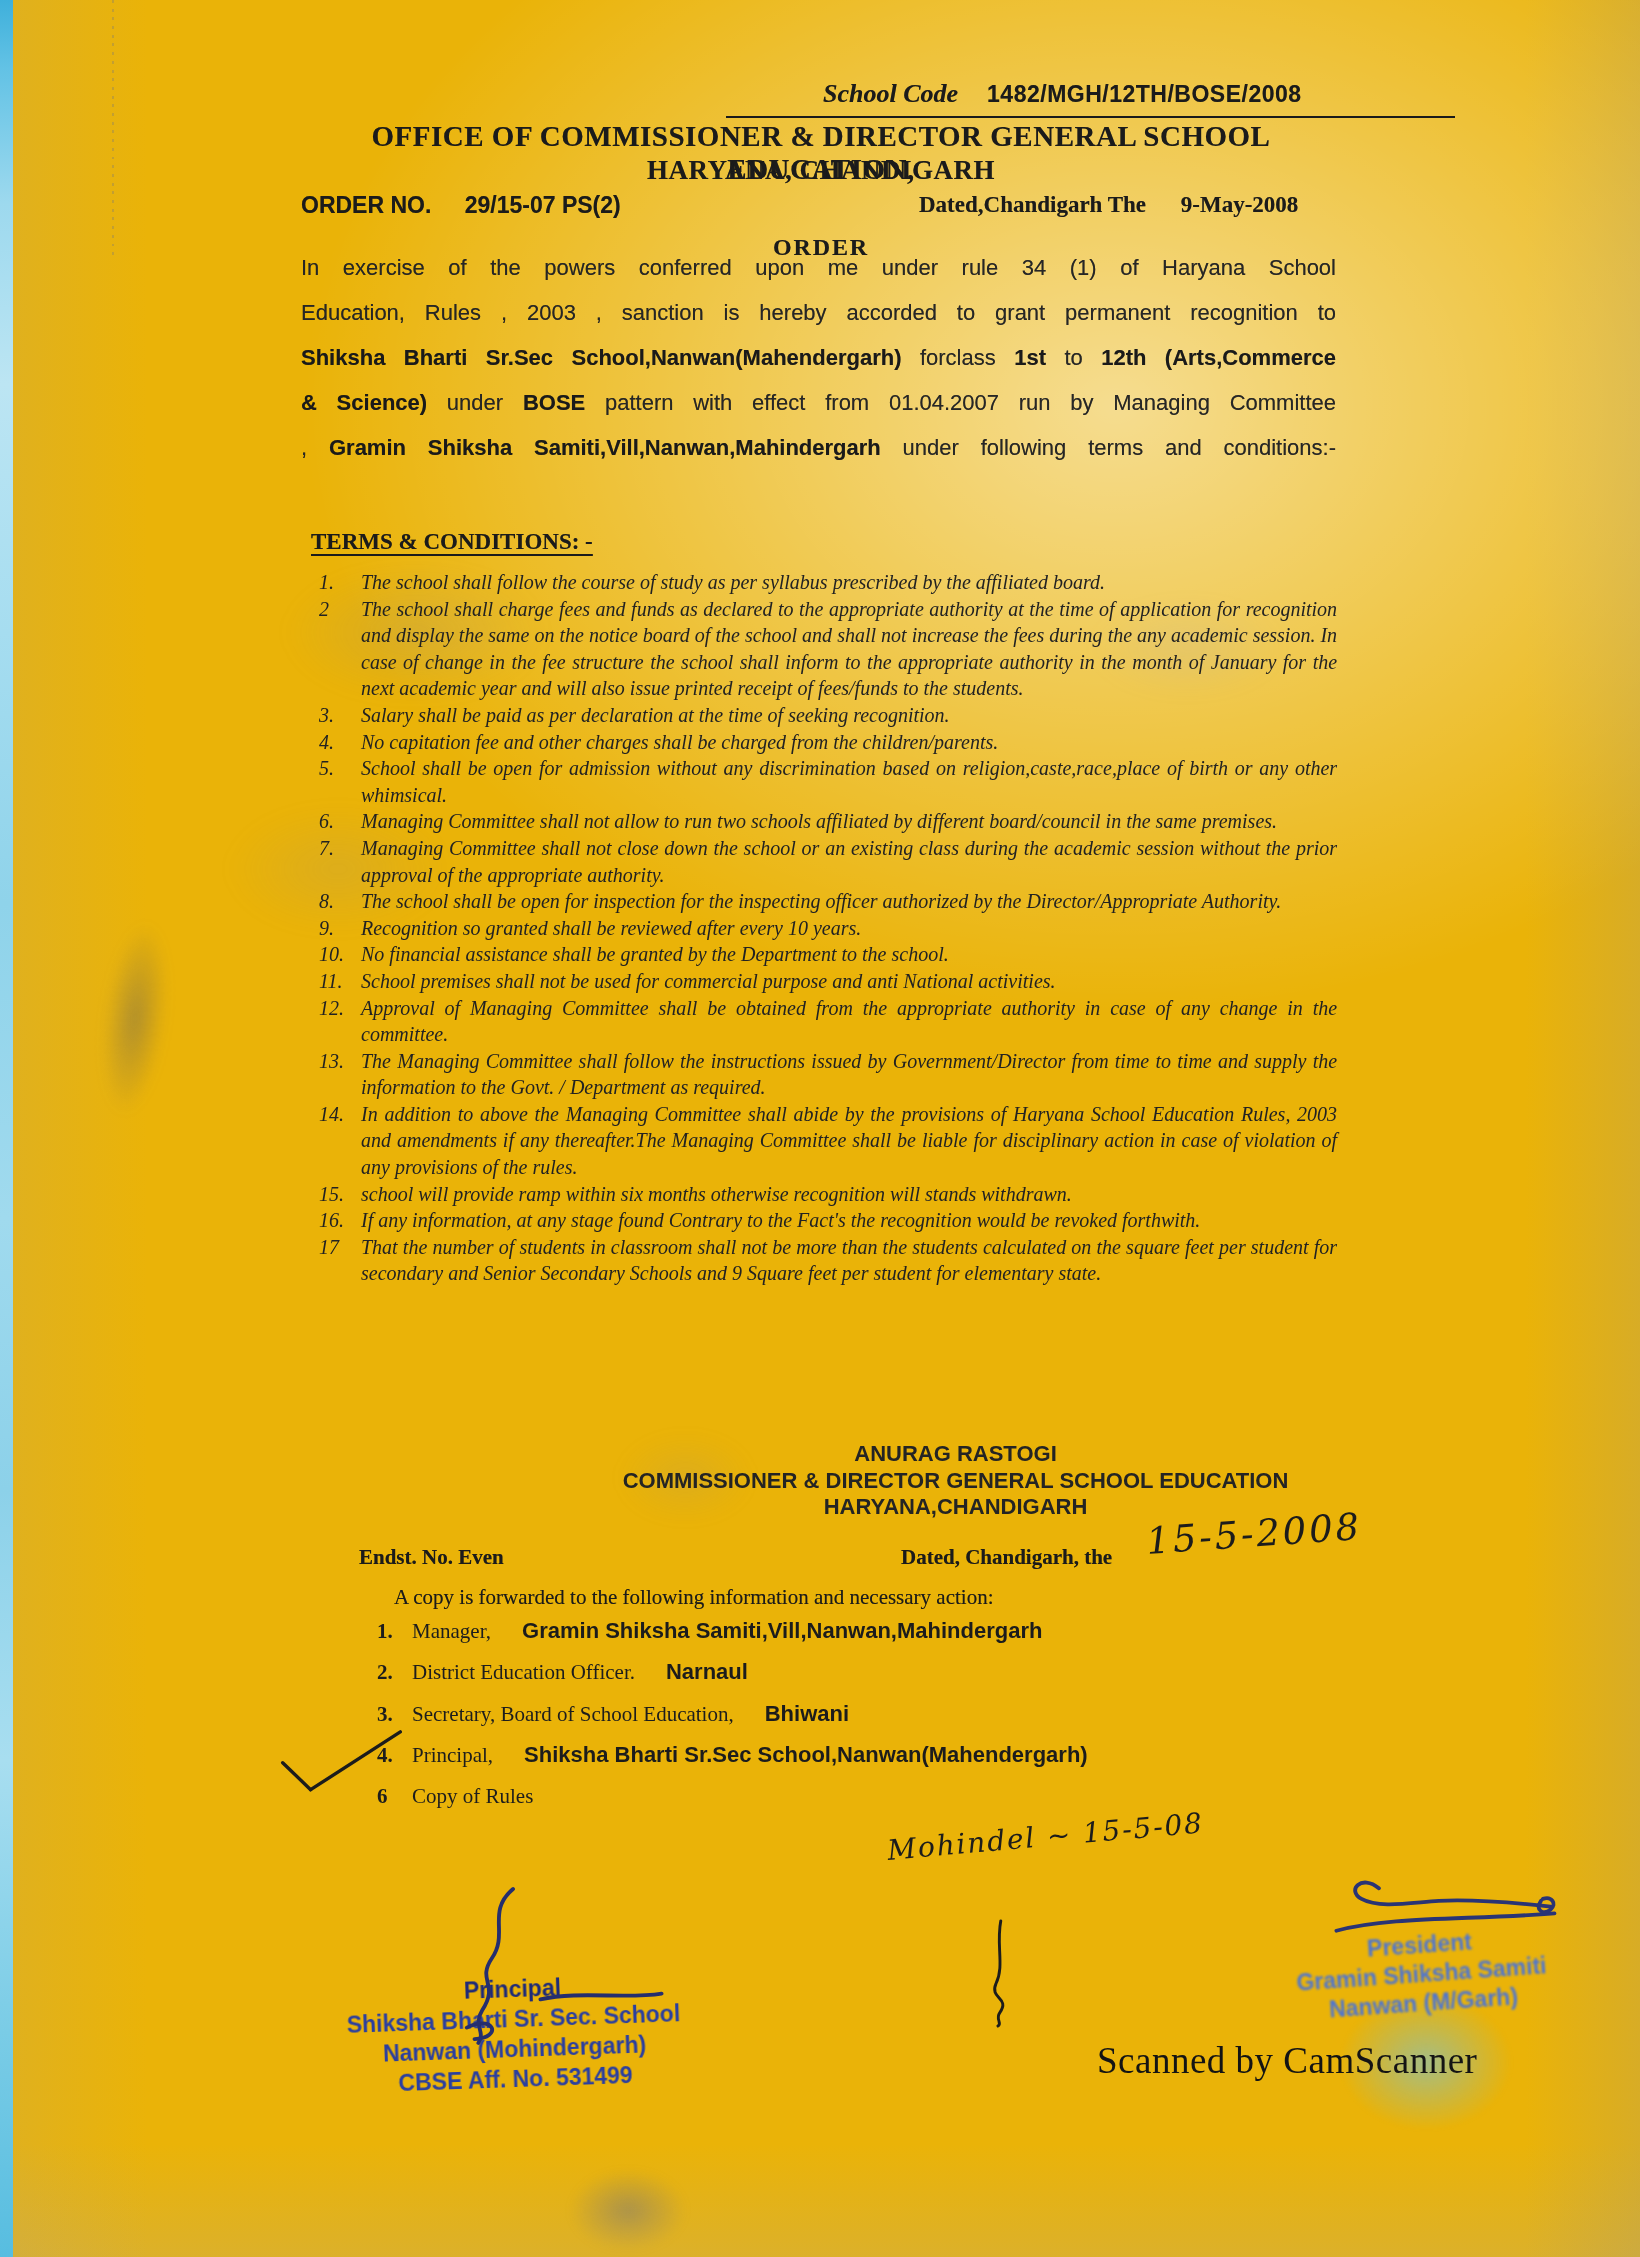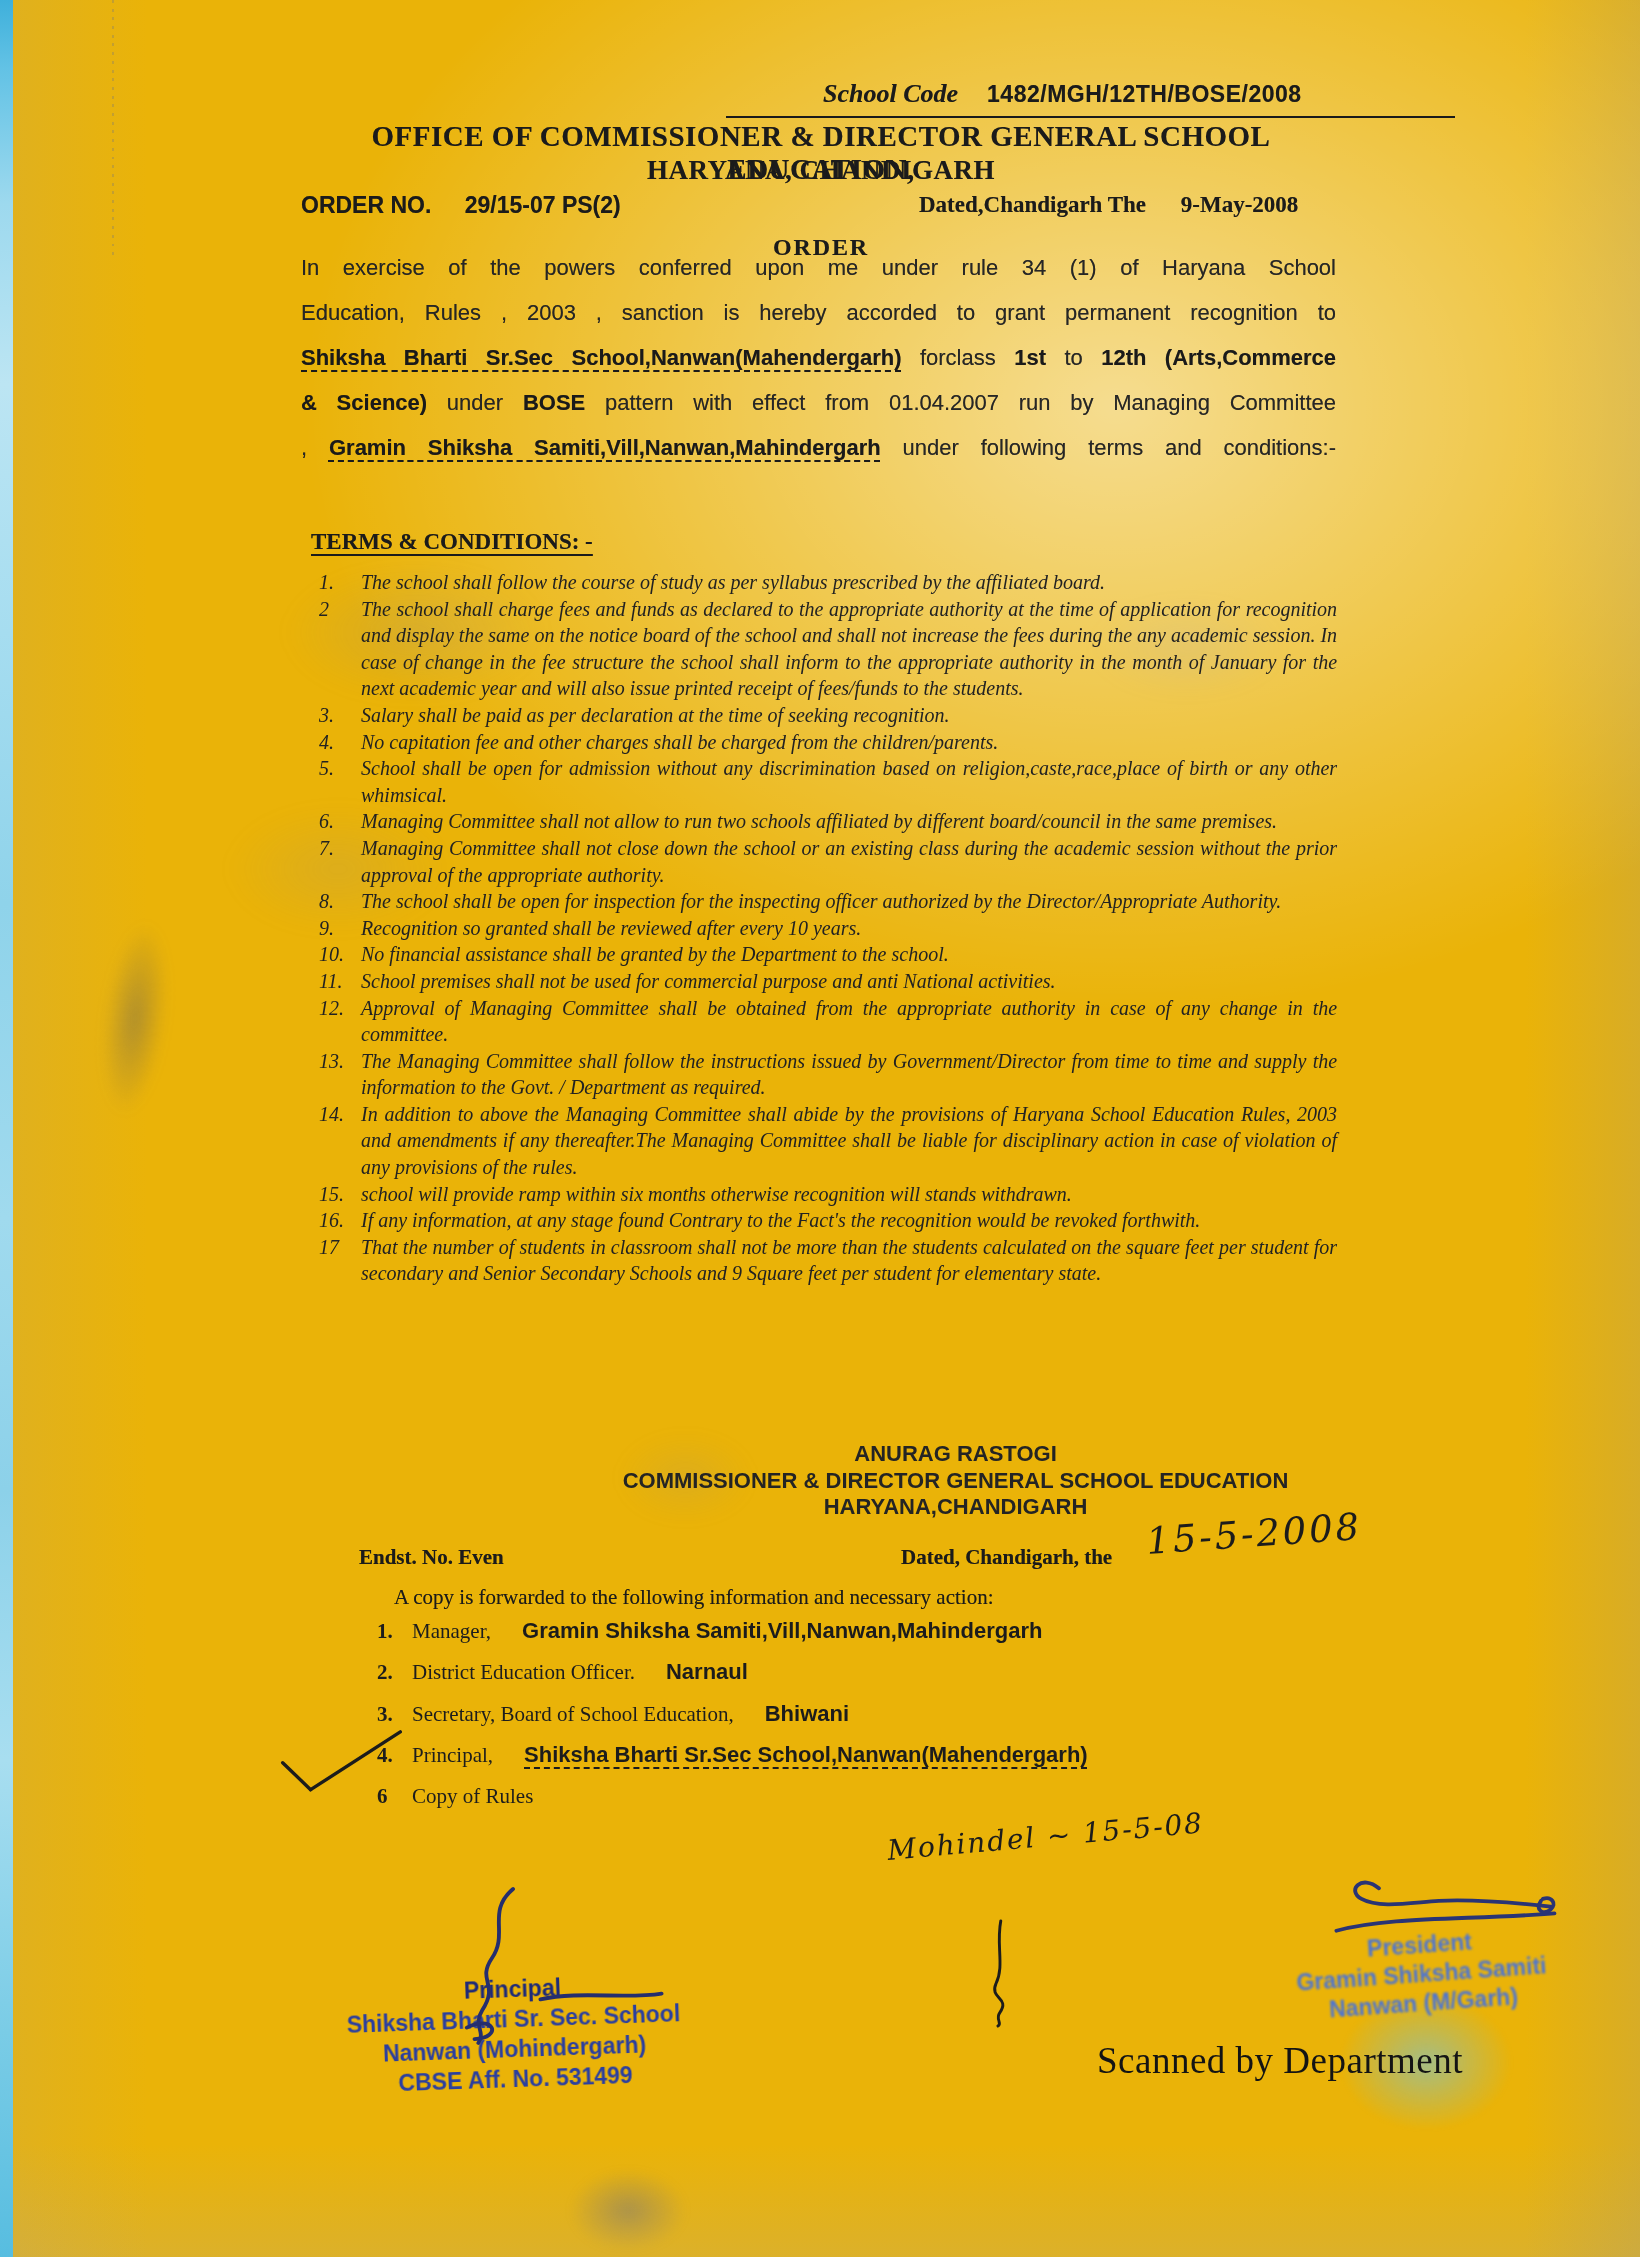--- a/index.html
+++ b/index.html
@@ -22,21 +22,21 @@
   .sm3{left:285px;top:565px;width:261px;height:135px;background:radial-gradient(closest-side,rgba(140,140,148,.20),rgba(140,140,148,0));filter:blur(9.7px);}
   .sm4{left:1091px;top:599px;width:193px;height:97px;background:radial-gradient(closest-side,rgba(135,135,146,.17),rgba(135,135,146,0));filter:blur(8.7px);}
   .sm5{left:227px;top:806px;width:222px;height:126px;background:radial-gradient(closest-side,rgba(140,140,148,.15),rgba(140,140,148,0));filter:blur(9.7px);}
   .sm6{left:618px;top:1434px;width:135px;height:87px;background:radial-gradient(closest-side,rgba(140,140,148,.14),rgba(140,140,148,0));filter:blur(8.7px);}
   .cyan-blob{position:absolute;left:1340px;top:1995px;width:172px;height:135px;border-radius:50%;z-index:4;
     background:radial-gradient(closest-side,rgba(108,198,235,.55),rgba(108,198,235,0));filter:blur(2.9px);}
   
   .abs{position:absolute;z-index:8;}
   .ink{color:#1b1b1b;text-shadow:0 0 0.6px rgba(20,20,20,.45);}
   .b{font-weight:bold;}
-  .u{text-decoration:underline;text-decoration-style:dashed;text-decoration-thickness:1.9px;text-underline-offset:4.8px;}
+  .u{text-decoration-style:dashed;text-decoration-thickness:1.9px;text-underline-offset:4.8px;}
   .school-code{left:726px;top:79px;width:632px;border-bottom:2.9px solid #1a1a1a;padding:0 0 6.8px 97px;white-space:nowrap;}
   .sc-label{font:bold italic 26px "Liberation Serif",serif;}
   .sc-value{font:bold 23px "Liberation Sans",sans-serif;margin-left:25px;letter-spacing:0.5px;}
   .title1{left:290px;top:120px;width:1062px;text-align:center;font:bold 29px "Liberation Serif",serif;letter-spacing:0.5px;}
   .title2{left:290px;top:155px;width:1062px;text-align:center;font:bold 27px "Liberation Serif",serif;letter-spacing:0.5px;}
   .order-no{left:301px;top:192px;font:bold 23px "Liberation Sans",sans-serif;}
   .order-no .val{margin-left:27px;}
   .dated-line{left:919px;top:192px;font:bold 23px "Liberation Serif",serif;}
   .dated-line .val{margin-left:29px;}
   .order-heading{left:290px;top:234px;width:1062px;text-align:center;font:bold 24px "Liberation Serif",serif;letter-spacing:1.9px;}
@@ -233,15 +233,15 @@
       <path d="M230,31 c9,-3 15,5 8,11 c-7,6 -17,1 -10,-9"></path>
     </g>
   </svg>
   <div class="cyan-blob"></div>
   <div class="abs stamp-right">
     <div style="color: rgb(75, 116, 212);">President</div>
     <div style="color: rgb(75, 116, 212);">Gramin Shiksha Samiti</div>
     <div style="color: rgb(75, 116, 212);">Nanwan (M/Garh)</div>
   </div>
 
-  <div class="abs camscanner">Scanned by Department</div>
+  <div class="abs camscanner">Scanned by CamScanner</div>
 </div>
 
 
 </body></html>

